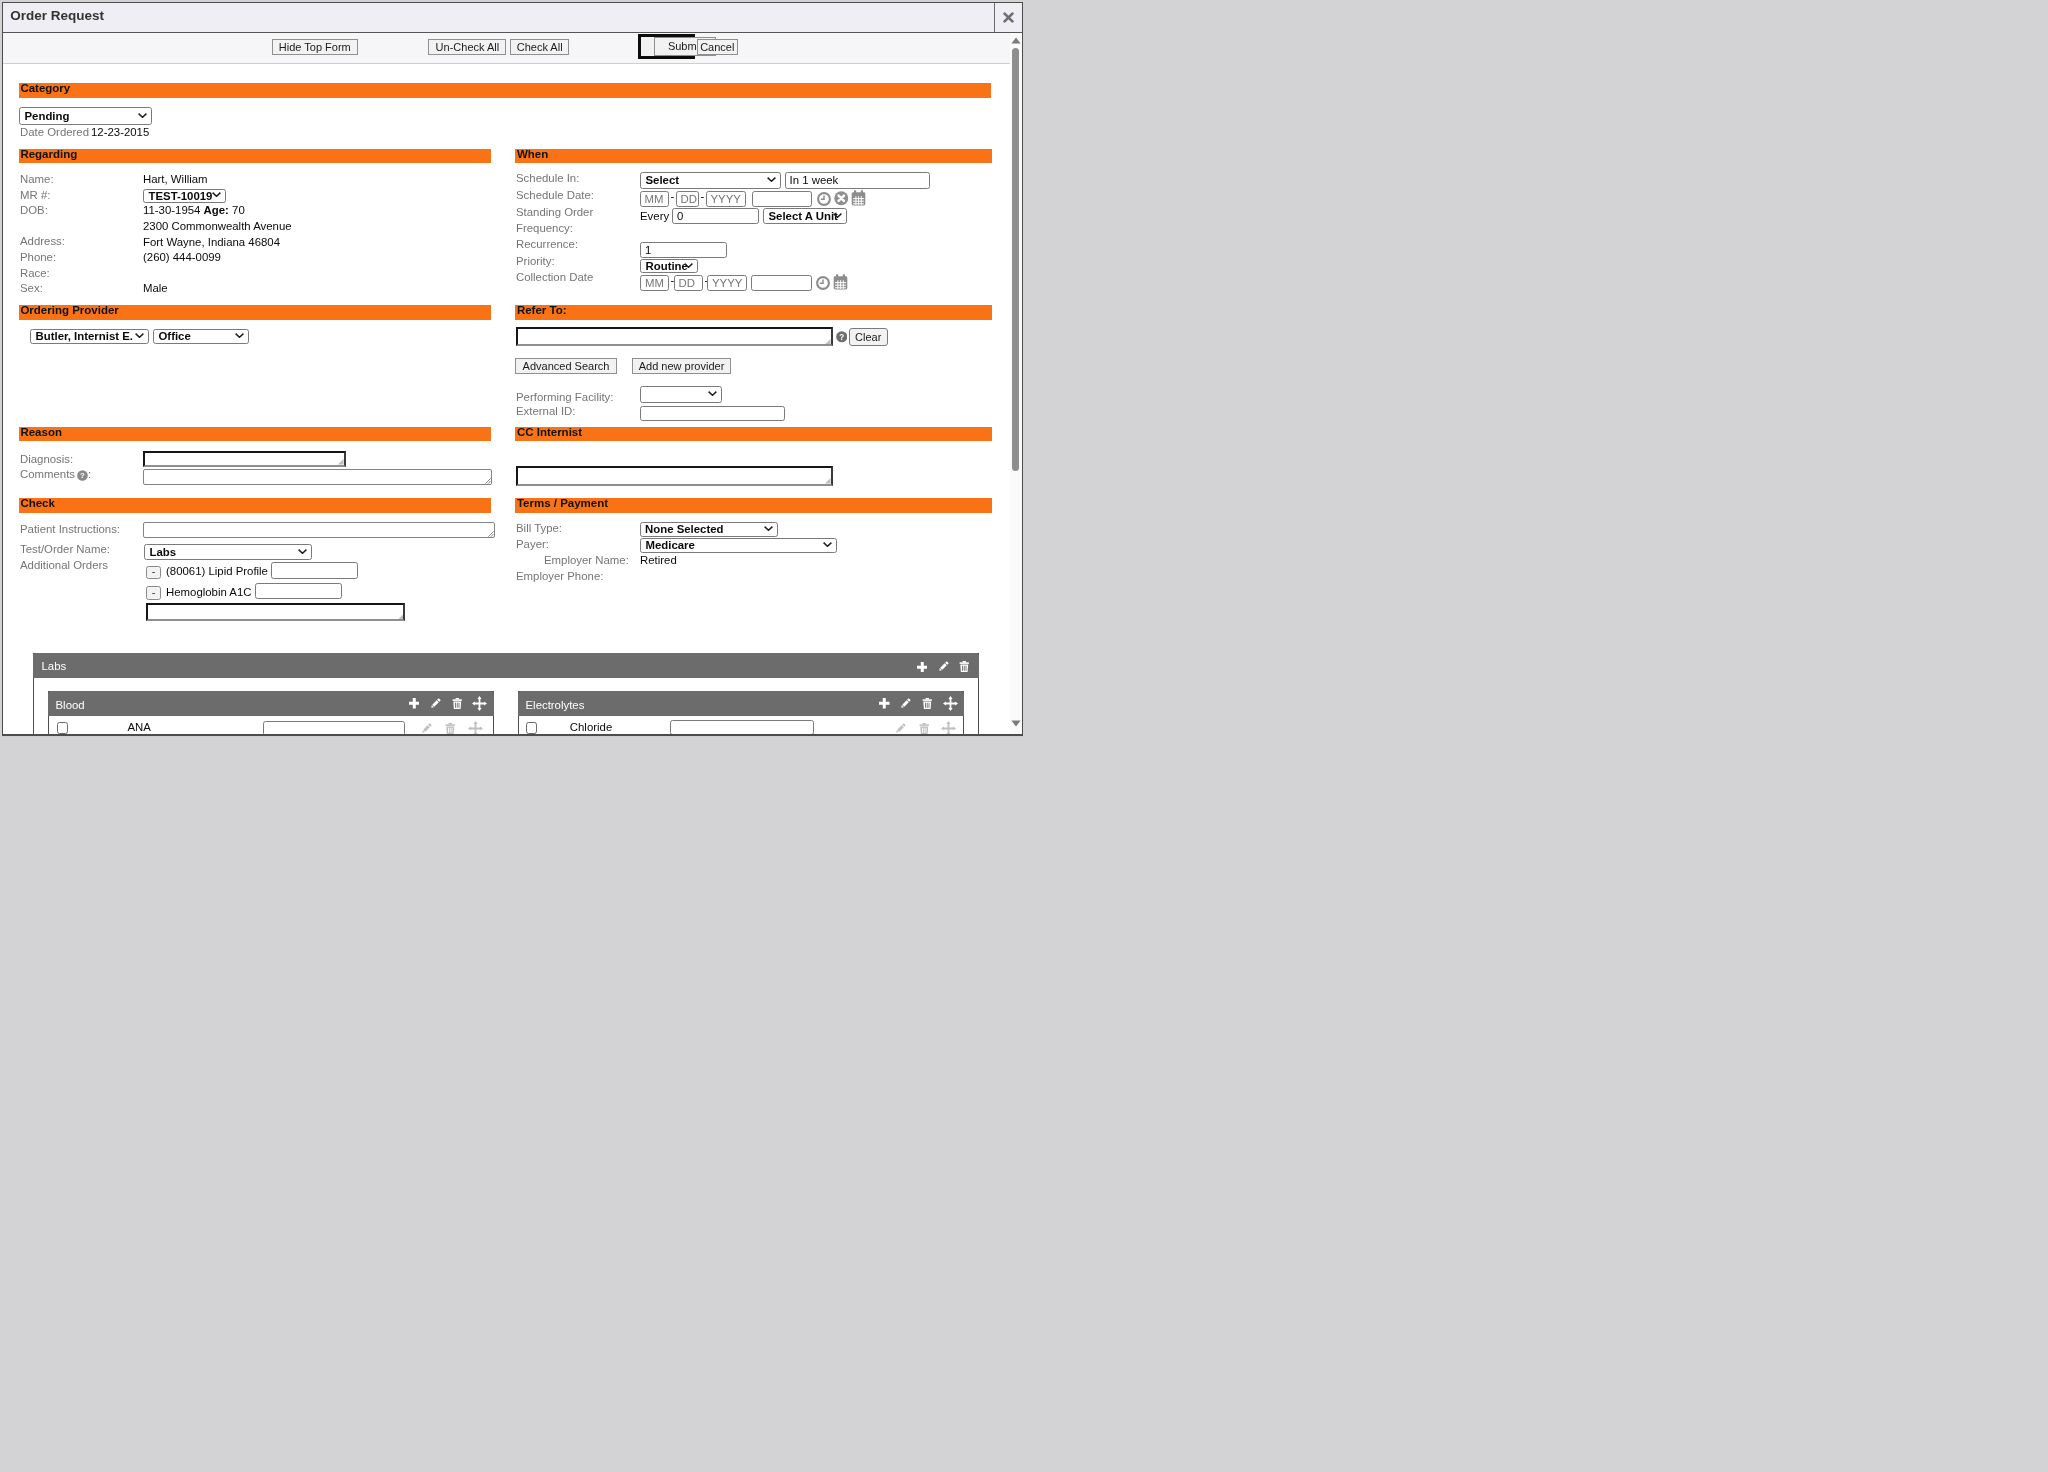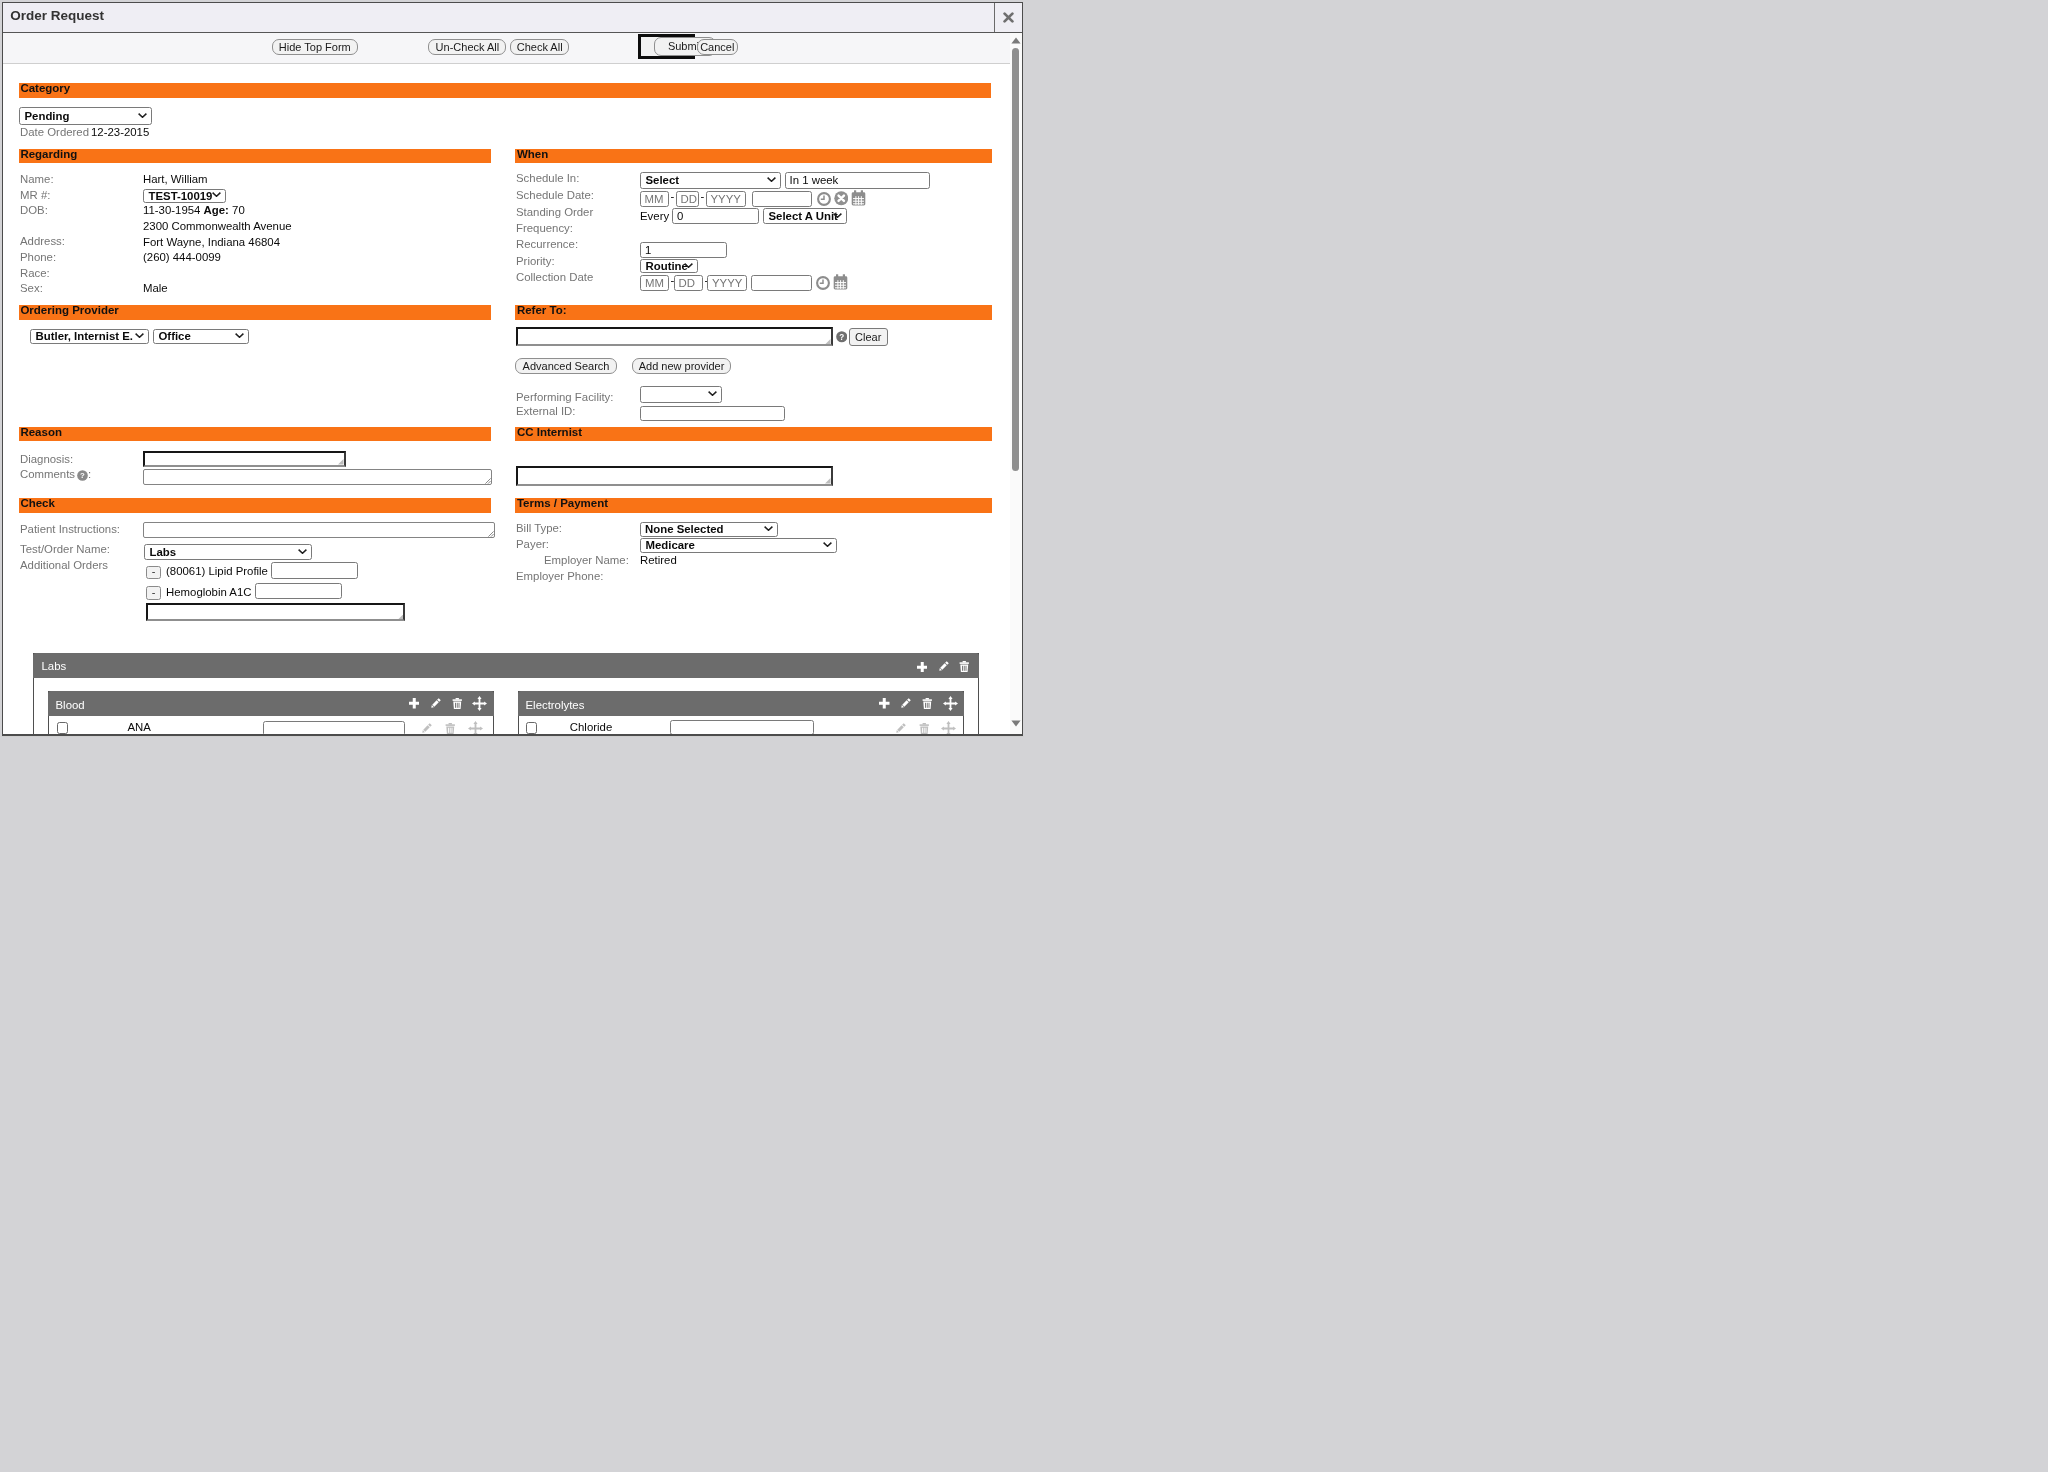--- a/index.html
+++ b/index.html
@@ -4,21 +4,21 @@
 <style>
 html,body{margin:0;padding:0;width:1024px;height:736px;background:#d3d3d6;font-family:"Liberation Sans",sans-serif;overflow:hidden;}
 *{box-sizing:border-box;}
 .abs{position:absolute;}
 .modalbg{position:absolute;left:1.5px;top:2px;width:1021.5px;height:733.5px;background:#fff;}
 .modalborder{position:absolute;left:1.5px;top:2px;width:1021.5px;height:733.5px;border:1.2px solid #4c4c4c;z-index:50;pointer-events:none;background:transparent;}
 .titlebar{position:absolute;left:2.5px;top:3px;width:1019.5px;height:30px;background:#efeef4;border-bottom:1.2px solid #565656;}
 .title{position:absolute;left:10.2px;top:3px;height:29px;line-height:26.5px;font-size:13.5px;font-weight:bold;color:#333;}
 .closebox{position:absolute;left:993.5px;top:3px;width:28.5px;height:29px;border-left:1px solid #6a6a6a;}
 .toolbar{position:absolute;left:2.5px;top:33.2px;width:1007px;height:31.3px;background:#f6f6f8;border-bottom:1px solid #cfcfcf;}
-.btn{position:absolute;height:16px;border:1px solid #8f8f8f;border-radius:7px;background:#f2f2f2;font-size:11px;color:#1a1a1a;display:flex;align-items:center;justify-content:center;}
+.btn{position:absolute;height:16px;border:1px solid #8f8f8f;border-radius:0;background:#f2f2f2;font-size:11px;color:#1a1a1a;display:flex;align-items:center;justify-content:center;}
 .sect{position:absolute;height:14.5px;background:#f97316;font-size:11.5px;font-weight:bold;color:#111;line-height:10.9px;padding-left:1.9px;}
 .lbl{position:absolute;font-size:11.4px;color:#757575;white-space:nowrap;line-height:13px;}
 .val{position:absolute;font-size:11.4px;color:#0a0a0a;white-space:nowrap;line-height:13px;}
 .inp{position:absolute;border:1px solid #7a7a7a;border-radius:2.5px;background:#fff;font-size:11.4px;color:#0a0a0a;padding:0 4px;white-space:nowrap;overflow:hidden;display:flex;align-items:center;}
 .ph{color:#757575;}
 .sel{position:absolute;border:1px solid #7a7a7a;border-radius:2.5px;background:#fff;font-size:11.4px;color:#0a0a0a;padding:0 16px 0 4.5px;white-space:nowrap;overflow:hidden;display:flex;align-items:center;font-weight:bold;}
 .chev{position:absolute;right:4px;top:50%;margin-top:-3.1px;}
 .tad{position:absolute;border:2px solid;border-color:#161616 #3a3a3a #8f8f8f #161616;background:#fff;}
 .tal{position:absolute;border:1px solid #848484;border-radius:2px;background:#fff;}
 .grip{position:absolute;right:0;bottom:0;}

